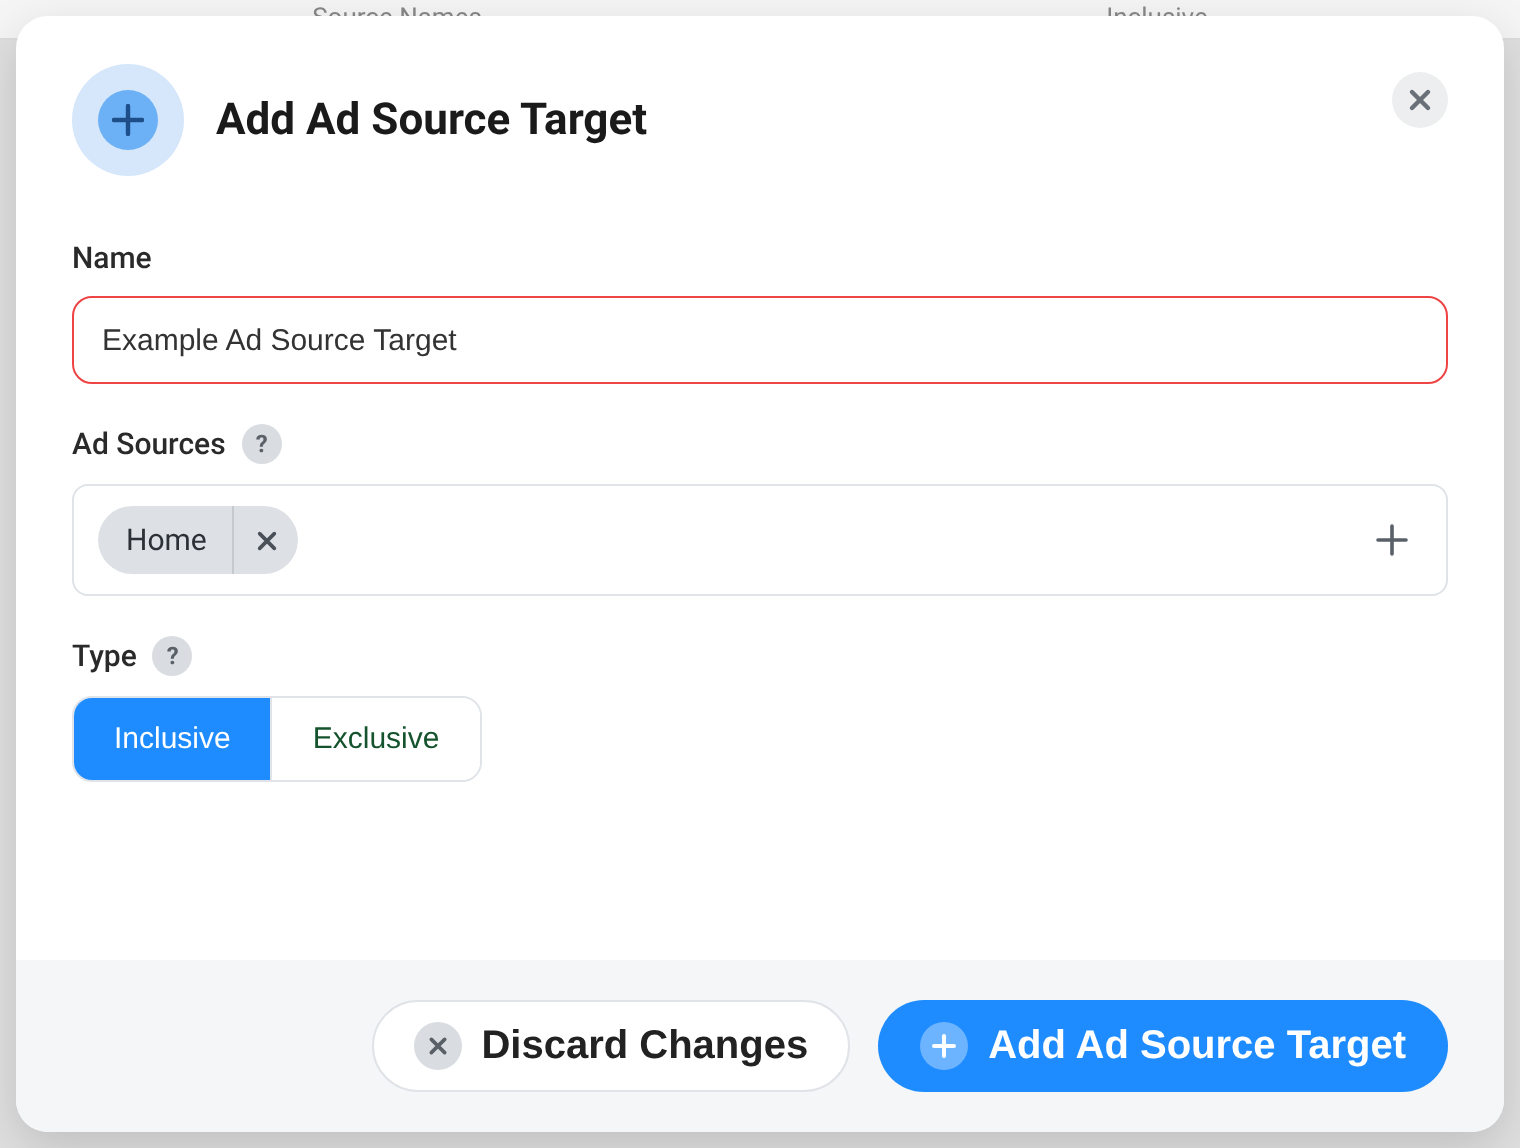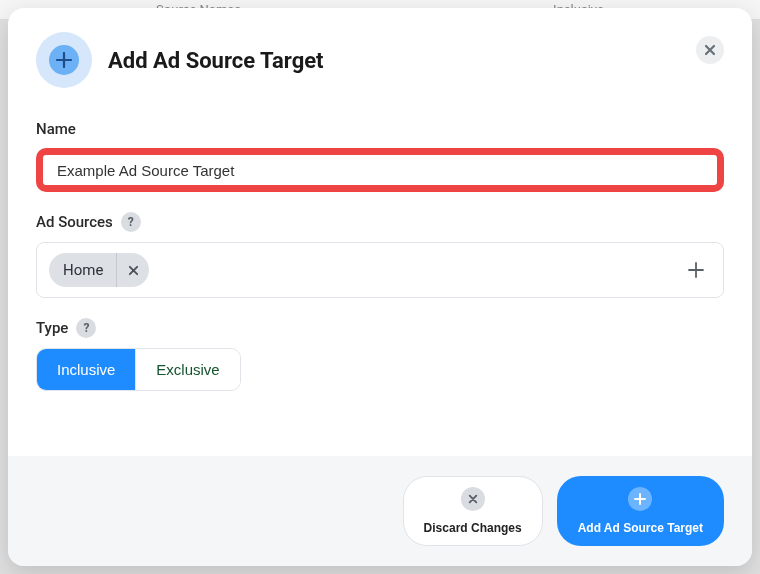--- a/index.html
+++ b/index.html
@@ -110,21 +110,21 @@
       color: #5a6068;
       font-size: 12px;
       font-weight: 700;
       display: inline-flex;
       align-items: center;
       justify-content: center;
       cursor: pointer;
     }
     .input-box {
       width: 100%;
-      border: 7px solid #ef4444;
+      border: 1px solid #ef4444;
       border-radius: 10px;
       height: 44px;
       padding: 0 14px;
       font-size: 15px;
       color: #333;
       outline: none;
     }
     .section {
       margin-bottom: 20px;
     }
@@ -204,25 +204,24 @@
       display: flex;
       justify-content: flex-end;
       gap: 14px;
     }
     .btn {
       display: inline-flex;
       align-items: center;
       gap: 10px;
       border-radius: 24px;
       padding: 10px 20px;
-      font-size: 12px;
+      font-size: 20px;
       font-weight: 600;
       cursor: pointer;
       border: 1px solid transparent;
-      flex-direction: column;
     }
     .btn-secondary {
       background: #fff;
       border-color: #e0e3e7;
       color: #222;
     }
     .btn-primary {
       background: #1e8cff;
       color: #fff;
     }

